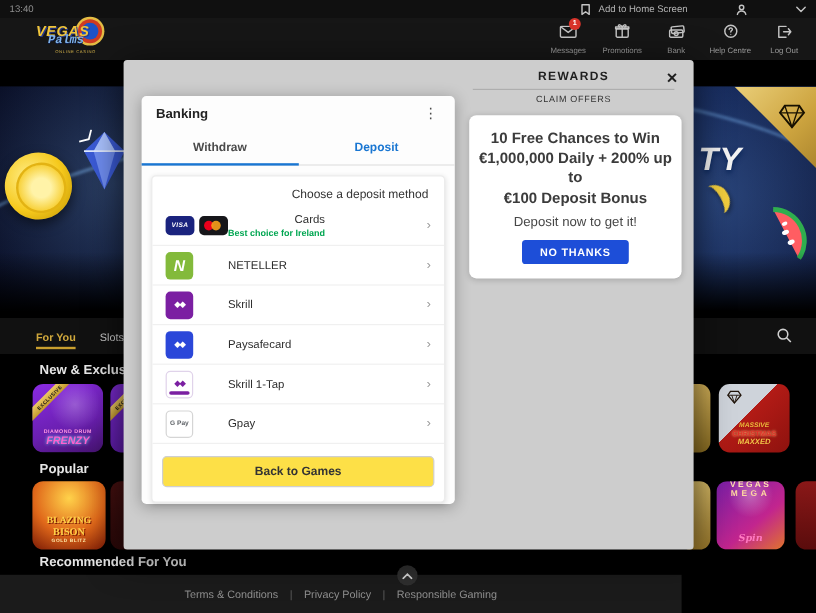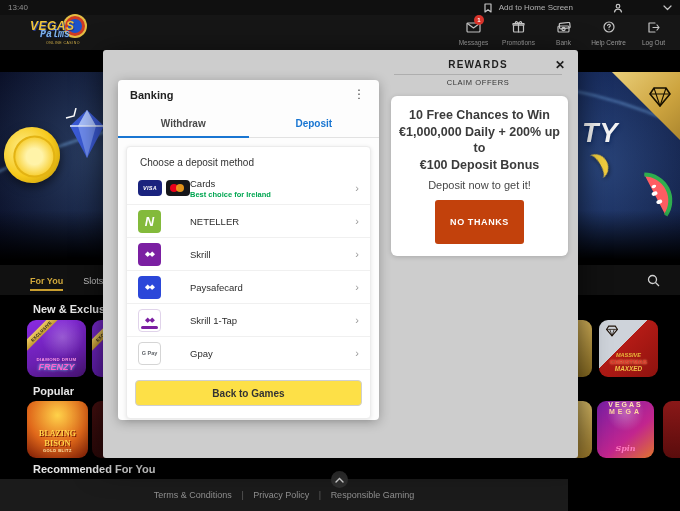--- a/index.html
+++ b/index.html
@@ -87,21 +87,21 @@
   .footerbar { position:absolute; left:0; top:479px; width:568px; height:32px; background:#1b1b1b; z-index:1; }
   .scrolltop { position:absolute; left:331px; top:-8px; width:17px; height:17px; border-radius:50%; background:#2f2f2f; display:flex; align-items:center; justify-content:center; cursor:pointer; }
   .foot-links { position:absolute; left:0; top:11px; width:100%; text-align:center; font-size:9px; color:#8f8f8f; }
   .foot-links span.link { cursor:pointer; }
   .foot-sep { color:#5e5e5e; margin:0 7px; }
 
   
   .sheet { position:absolute; left:103px; top:50px; width:475px; height:408px; background:#cdcdcd; border-radius:3px; box-shadow:0 6px 30px rgba(0,0,0,.65); z-index:10; }
 
   
-  .bank-card { position:absolute; left:15px; top:30px; width:261px; height:340px; background:#fdfdfd; border-radius:4px; box-shadow:0 2px 12px rgba(0,0,0,.28); }
+  .bank-card { position:absolute; left:15px; top:30px; width:261px; height:340px; background:#fdfdfd; border-radius:4px; box-shadow:0 2px 12px rgba(0,0,0,.28);text-align:right; }
   .bank-title-row { position:relative; height:30px; display:flex; align-items:center; padding:0 12px; }
   .bank-title { font-size:11px; font-weight:700; color:#222; }
   .kebab { position:absolute; right:10px; top:7px; font-size:12px; color:#4a4a4a; cursor:pointer; line-height:14px; padding:0 4px; }
   .kebab::before { content:"\22EE"; }
   .bank-tabs { position:relative; display:flex; height:28px; border-bottom:1px solid #e2e2e2; }
   .bank-tab { width:50%; display:flex; align-items:center; justify-content:center; font-size:10px; font-weight:700; color:#4a4a4a; cursor:pointer; }
   .bank-tab.active { color:#1976d2; }
   .tab-underline { position:absolute; left:0; bottom:-1px; width:50%; height:2px; background:#1976d2; }
   .inner-card { margin:8px; background:#fff; border:1px solid #ececec; border-radius:4px; box-shadow:0 1px 4px rgba(0,0,0,.10); }
   .sec-title { padding:10px 13px 4px; font-size:10px; color:#333; }
@@ -130,21 +130,21 @@
   
   .rewards { position:absolute; left:275px; top:0; width:200px; height:100%; }
   .rw-title { margin-top:9px; text-align:center; font-size:10px; font-weight:700; letter-spacing:1.2px; color:#1f1f1f; }
   .rw-hr { margin:4px 16px 0; border:none; border-top:1px solid #aeaeae; }
   .rw-sub { margin-top:3px; text-align:center; font-size:7.5px; letter-spacing:.6px; color:#333; }
   .rw-close { position:absolute; right:9px; top:6px; font-size:12px; font-weight:700; color:#1d1d1d; cursor:pointer; padding:2px 4px; }
   .rw-close::before { content:"\2715"; }
   .offer-card { margin:9px 10px 0 13px; background:#fff; border-radius:6px; box-shadow:0 1px 5px rgba(0,0,0,.18); padding:11px 6px 12px; text-align:center; }
   .offer-line { font-size:12.5px; line-height:16.5px; font-weight:700; color:#3b3b3b; }
   .offer-hint { margin-top:6px; font-size:11px; color:#474747; }
-  .nothanks { display:inline-block; margin-top:9px; background:#c2410c; color:#fff; font-size:9px; font-weight:700; letter-spacing:.6px; padding:17px 15px; border-radius:3px; cursor:pointer; }
+  .nothanks { display:inline-block; margin-top:9px; background:#1d4ed8; color:#fff; font-size:9px; font-weight:700; letter-spacing:.6px; padding:5px 15px; border-radius:3px; cursor:pointer; }
 </style>
 </head>
 <body>
 
 <div class="screen">
 
   <div class="statusbar">
     <span class="sb-time">13:40</span>
     <div class="sb-right">
       <span class="sb-ico">

